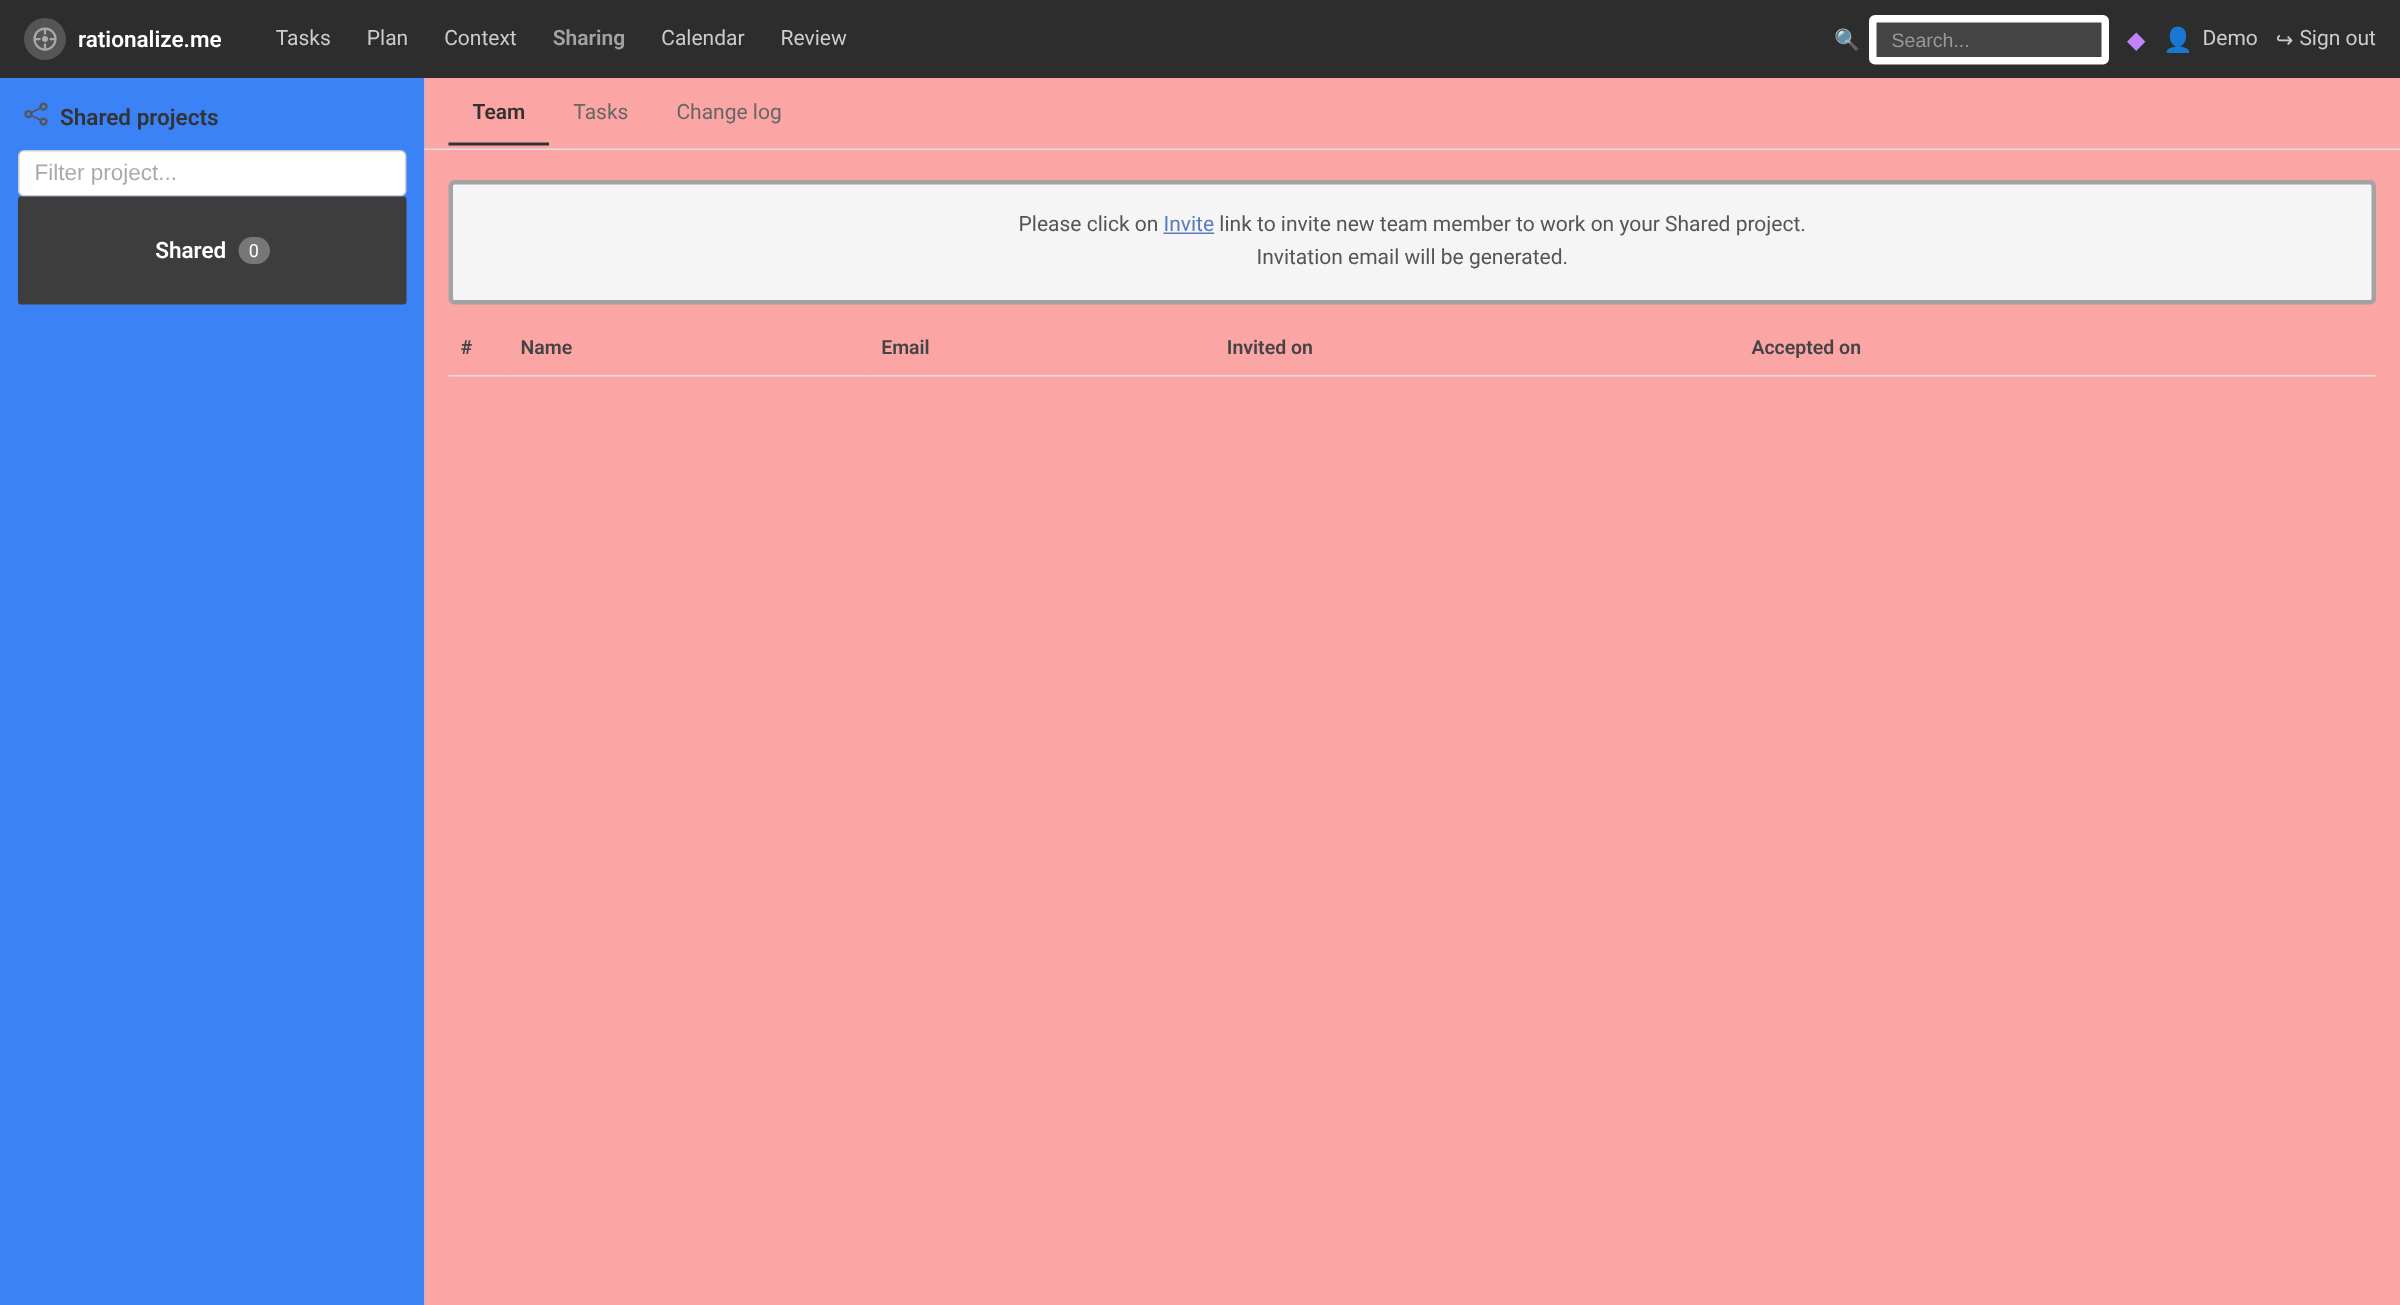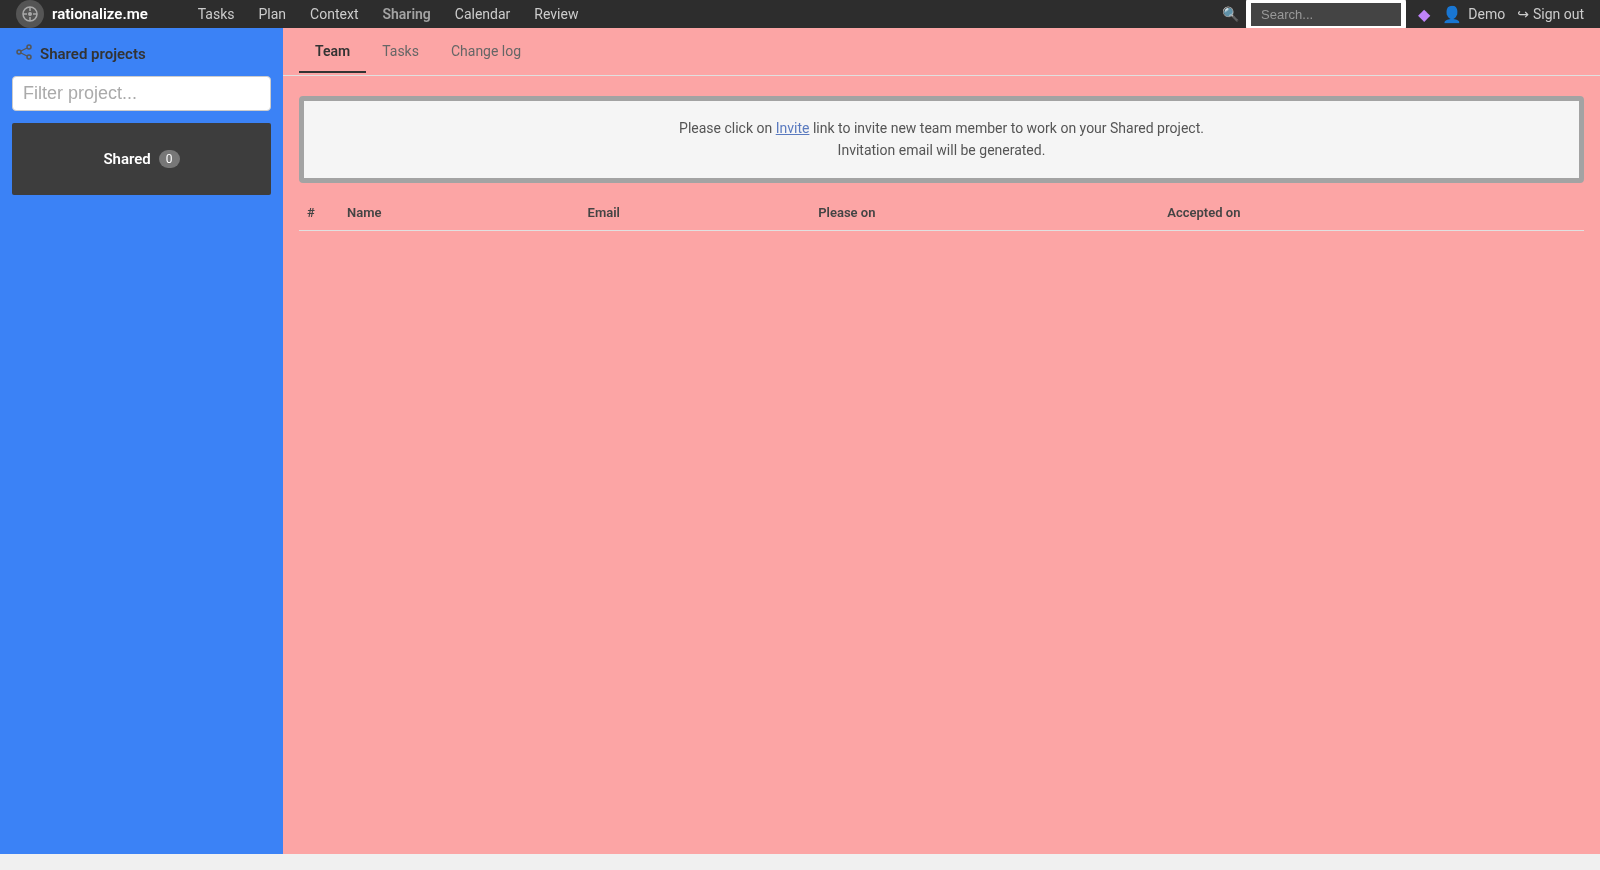--- a/index.html
+++ b/index.html
@@ -2,25 +2,25 @@
 <html><head>
   <meta charset="utf-8">
   <style>
     * { box-sizing: border-box; margin: 0; padding: 0; }
     body { font-family: -apple-system, BlinkMacSystemFont, 'Segoe UI', Roboto, sans-serif; font-size: 14px; background: #f0f0f0; color: #333; height: 870px; overflow: hidden; }
 
     
     .top-nav {
       background: #2d2d2d;
       color: #fff;
-      height: 28px;
+      height: 52px;
       display: flex;
       align-items: center;
       padding: 0 16px;
-      gap: 16px;
+      gap: 2px;
     }
     .nav-logo {
       display: flex;
       align-items: center;
       gap: 8px;
       margin-right: 24px;
     }
     .nav-logo-icon {
       width: 28px;
       height: 28px;
@@ -122,25 +122,24 @@
     }
     .sidebar-share-icon {
       font-size: 16px;
       color: #555;
     }
     .filter-input {
       width: 100%;
       padding: 6px 10px;
       border: 1px solid #ccc;
       border-radius: 4px;
-      font-size: 18px;
+      font-size: 15px;
       background: #fff;
       color: #333;
       outline: none;
-      margin-bottom: 12px;
     }
     .filter-input::placeholder { color: #aaa; }
     .project-card {
       background: #3d3d3d;
       color: #fff;
       border-radius: 2px;
       padding: 0;
       height: 72px;
       display: flex;
       align-items: center;
@@ -189,21 +188,21 @@
     .tab.active {
       color: #333;
       font-weight: 600;
       border-bottom: 2px solid #333;
     }
 
     
     .info-banner {
       margin: 20px 16px 12px 16px;
       background: #f5f5f5;
-      border: 5px solid #a3a3a3;
+      border: 3px solid #a3a3a3;
       border-radius: 4px;
       padding: 16px;
       text-align: center;
       color: #555;
       font-size: 14px;
       line-height: 1.6;
     }
     .invite-link {
       color: #5a7abf;
       text-decoration: underline;
@@ -311,21 +310,21 @@
       <div>Invitation email will be generated.</div>
     </div>
 
     <div class="table-wrapper">
       <table class="team-table">
         <thead>
           <tr>
             <th>#</th>
             <th>Name</th>
             <th>Email</th>
-            <th>Please on</th>
+            <th>Invited on</th>
             <th>Accepted on</th>
           </tr>
         </thead>
         <tbody id="team-tbody">
           
         </tbody>
       </table>
     </div>
 
   </main>

